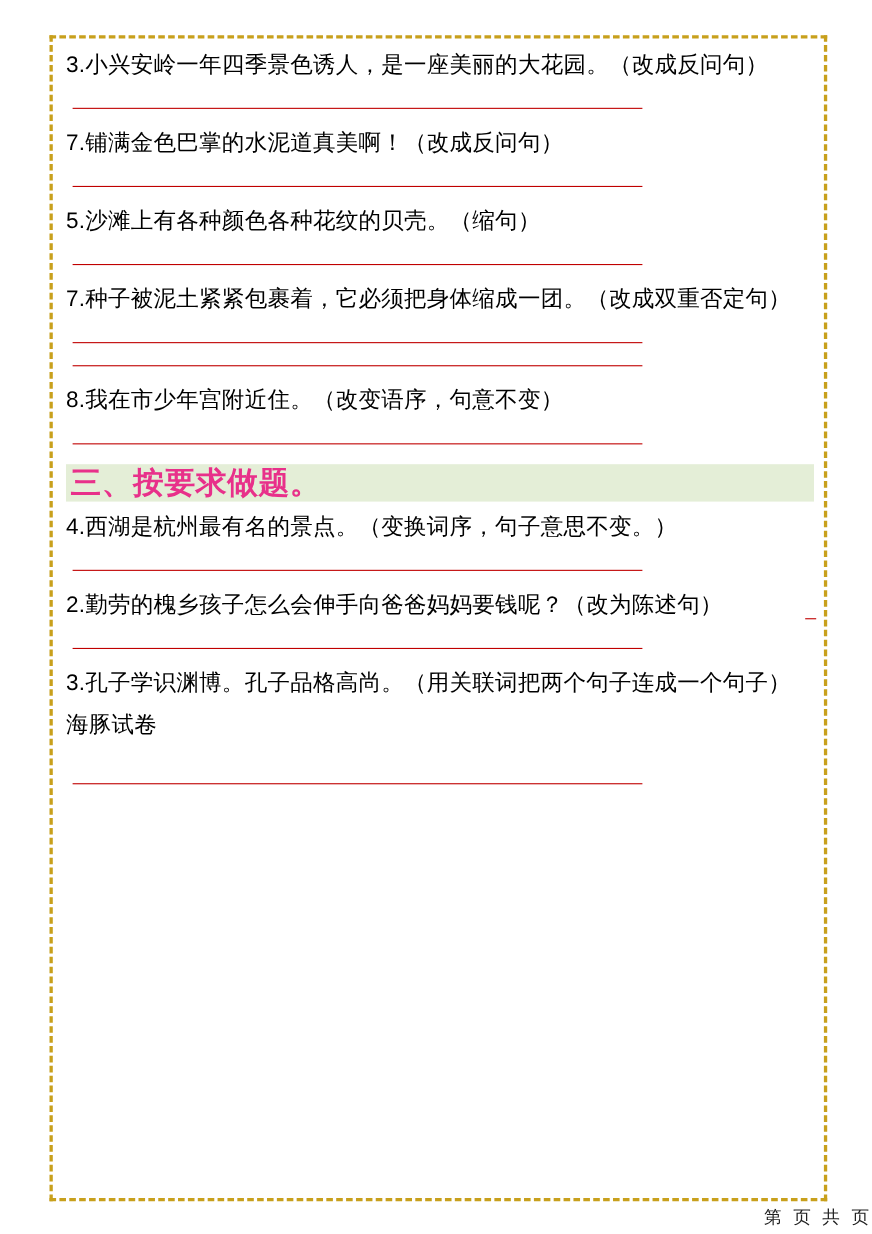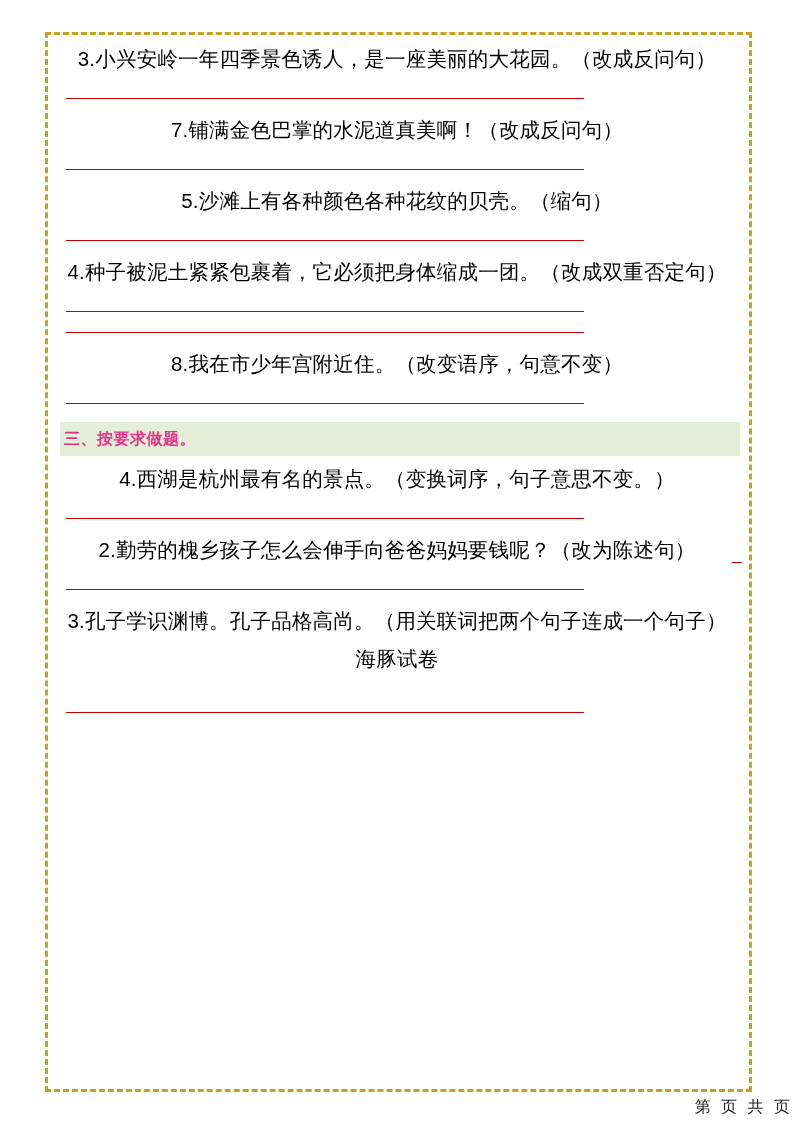--- a/index.html
+++ b/index.html
@@ -28,21 +28,20 @@
     width: 707px;
     height: 1060px;
     border: 3px dashed #c8a01c;
     box-sizing: border-box;
   }
   .content {
     position: absolute;
     left: 60px;
     top: 40px;
     width: 680px;
-    text-align: center;
   }
   .q {
     font-size: 20.5px;
     line-height: 38px;
     letter-spacing: 0.2px;
     color: #000;
     margin: 0 0 0 0;
     padding: 0 6px 0 0;
   }
   .blank-line {
@@ -56,21 +55,21 @@
     background: #e4eed7;
     width: 680px;
     height: 34px;
     display: flex;
     align-items: center;
     margin: 18px 0 4px 0;
   }
   .section-head .sec-label {
     color: #e8308a;
     font-weight: bold;
-    font-size: 16px;
+    font-size: 28px;
     padding-left: 4px;
     letter-spacing: 0.5px;
   }
   .footer {
     position: absolute;
     left: 0;
     top: 1097px;
     width: 793px;
     text-align: right;
     font-size: 16px;
@@ -105,21 +104,21 @@
       <p class="q">7.铺满金色巴掌的水泥道真美啊！（改成反问句）</p>
     </div>
     <div class="blank-line"></div>
 
     <div class="q-wrap">
       <p class="q">5.沙滩上有各种颜色各种花纹的贝壳。（缩句）</p>
     </div>
     <div class="blank-line"></div>
 
     <div class="q-wrap">
-      <p class="q">4.种子被泥土紧紧包裹着，它必须把身体缩成一团。（改成双重否定句）</p>
+      <p class="q">7.种子被泥土紧紧包裹着，它必须把身体缩成一团。（改成双重否定句）</p>
     </div>
     <div class="blank-line"></div>
 
     <div class="blank-line"></div>
 
     <div class="q-wrap">
       <p class="q">8.我在市少年宫附近住。（改变语序，句意不变）</p>
     </div>
     <div class="blank-line"></div>
 

